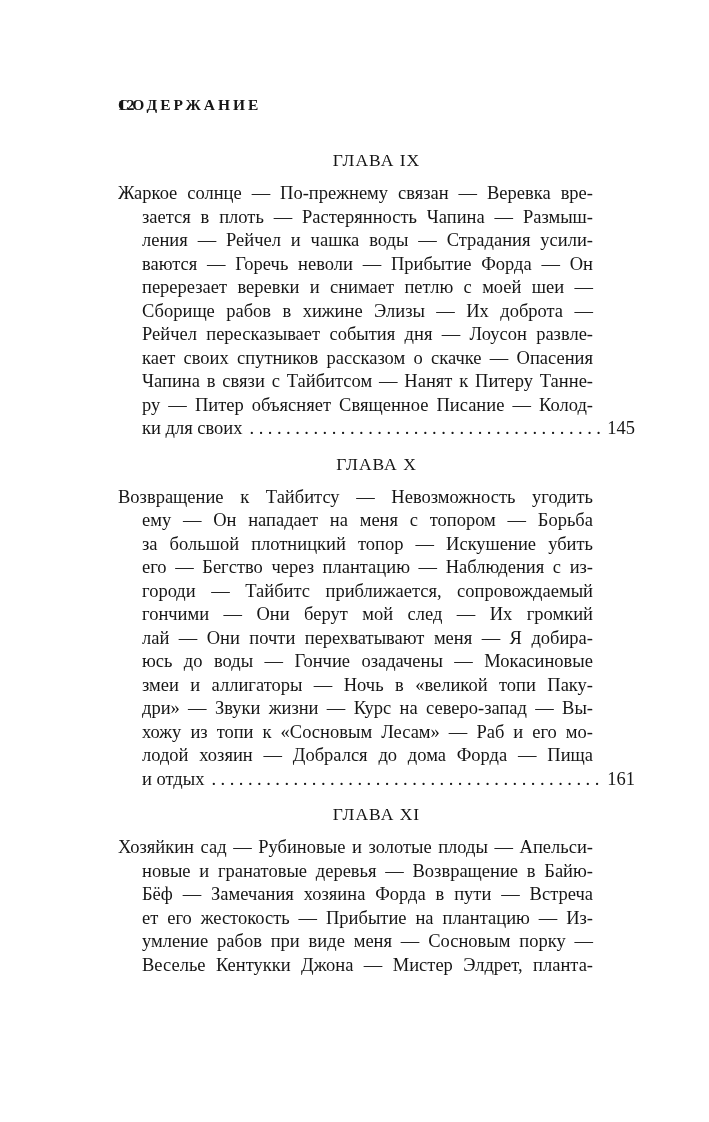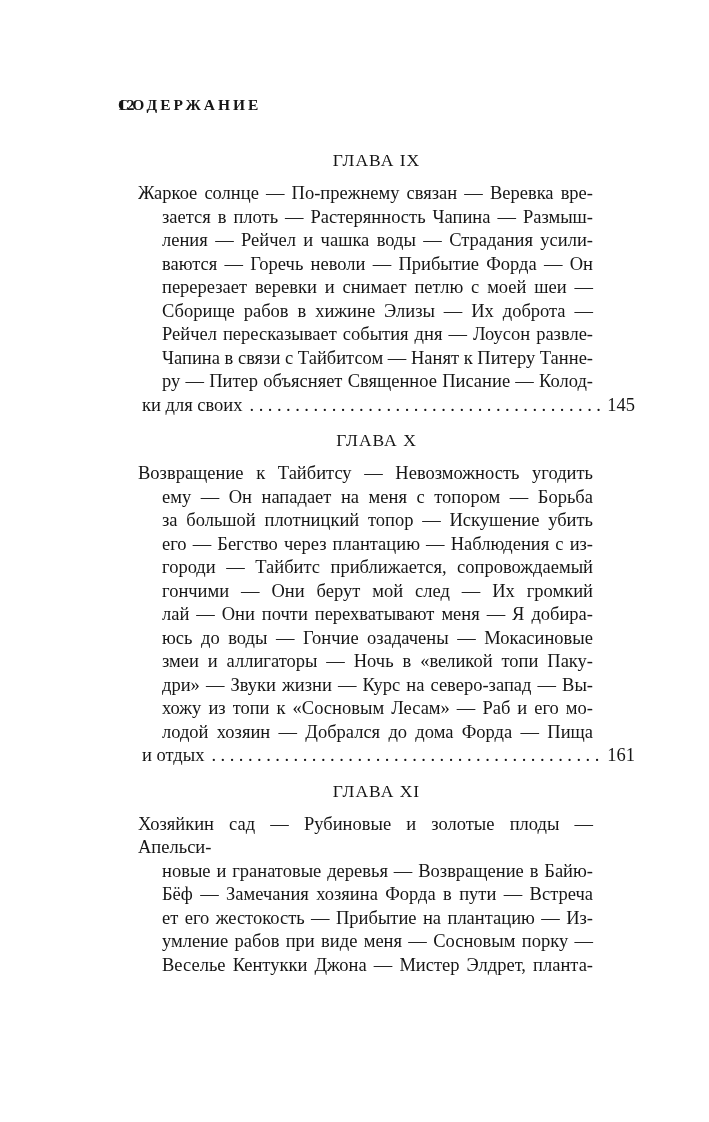--- a/index.html
+++ b/index.html
@@ -45,21 +45,20 @@
   }
   .chapter:first-child .chapter-title { margin-top: 37px; }
   .chapter-summary {
     font-size: 18.5px;
     line-height: 23.5px;
   }
   .line {
     text-align: justify;
     text-align-last: justify;
     padding-right: 42px; 
-    margin-left: 20px;
   }
   .line.cont { padding-left: 24px; }
   .leader-row {
     display: flex;
     align-items: baseline;
     padding-left: 24px;
     padding-right: 0;
   }
   .leader-text { flex: 0 0 auto; }
   .dots {
@@ -84,20 +83,21 @@
         <section class="chapter">
           <h2 class="chapter-title">ГЛАВА IX</h2>
           <div class="chapter-summary">
             <div class="line first">Жаркое солнце — По-прежнему связан — Веревка вре-</div>
             <div class="line cont">зается в плоть — Растерянность Чапина — Размыш-</div>
             <div class="line cont">ления — Рейчел и чашка воды — Страдания усили-</div>
             <div class="line cont">ваются — Горечь неволи — Прибытие Форда — Он</div>
             <div class="line cont">перерезает веревки и снимает петлю с моей шеи —</div>
             <div class="line cont">Сборище рабов в хижине Элизы — Их доброта —</div>
             <div class="line cont">Рейчел пересказывает события дня — Лоусон развле-</div>
+            <div class="line cont">кает своих спутников рассказом о скачке — Опасения</div>
             <div class="line cont">Чапина в связи с Тайбитсом — Нанят к Питеру Танне-</div>
             <div class="line cont">ру — Питер объясняет Священное Писание — Колод-</div>
             <div class="leader-row">
               <span class="leader-text">ки для своих</span>
               <span class="dots">..............................................................................................................</span>
               <span class="page-ref">145</span>
             </div>
           </div>
         </section>
         <section class="chapter">

